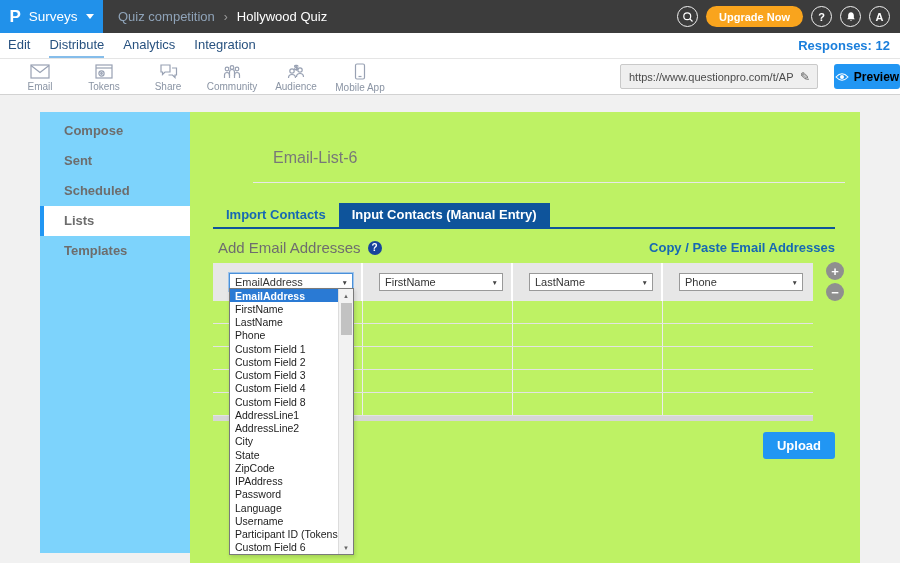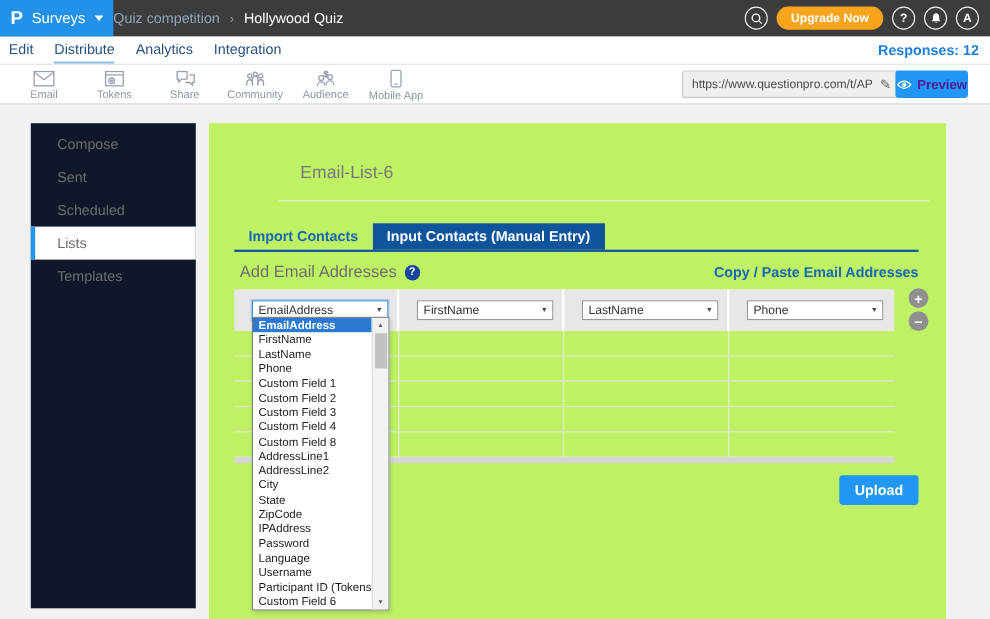--- a/index.html
+++ b/index.html
@@ -5,21 +5,21 @@
   * { margin:0; padding:0; box-sizing:border-box; }
   html,body { width:900px; height:563px; }
   body { position:relative; font-family:"Liberation Sans", sans-serif; background:#f1f1f1; overflow:hidden; }
 
   
   .topbar { position:absolute; top:0; left:0; right:0; height:33px; background:#3c3c3c; display:flex; align-items:center; z-index:5; }
   .logo-block { width:103px; height:33px; background:#2191ea; display:flex; align-items:center; justify-content:center; gap:8px; color:#fff; cursor:pointer; }
   .logo-p { font-weight:bold; font-size:17px; line-height:1; }
   .product-name { font-size:13.5px; }
   .caret-down { width:0; height:0; border-left:4px solid transparent; border-right:4px solid transparent; border-top:5px solid #fff; }
-  .breadcrumb { font-size:13px; display:flex; gap:9px; align-items:center; }
+  .breadcrumb { margin-left:15px; font-size:13px; display:flex; gap:9px; align-items:center; }
   .crumb-parent { color:#8fa3b8; }
   .crumb-sep { color:#9a9a9a; font-size:12px; }
   .crumb-current { color:#fff; }
   .topbar-right { margin-left:auto; display:flex; align-items:center; gap:8px; padding-right:10px; }
   .circle-btn { width:21px; height:21px; border:1.5px solid #f0f0f0; border-radius:50%; color:#fff; display:flex; align-items:center; justify-content:center; font-size:11px; font-weight:bold; flex:none; }
   .upgrade-btn { height:21px; padding:0 13px; border-radius:11px; background:#f9a41d; color:#fff; font-size:11px; font-weight:bold; display:flex; align-items:center; cursor:pointer; }
 
   
   .navrow { position:absolute; top:33px; left:0; right:0; height:25px; background:#fff; display:flex; align-items:stretch; }
   .nav-item { margin-left:19px; font-size:13px; font-weight:normal; color:#27517f; line-height:23px; border-bottom:2px solid transparent; cursor:pointer; }
@@ -29,24 +29,24 @@
 
   
   .toolbar { position:absolute; top:58px; left:0; right:0; height:37px; background:#fff; border-top:1px solid #e5e5e5; border-bottom:1px solid #d2d2d2; display:flex; align-items:center; }
   .channel { width:64px; display:flex; flex-direction:column; align-items:center; gap:2px; cursor:pointer; padding-top:2px; }
   .channel:first-child { margin-left:8px; }
   .channel svg { stroke:#98a1b3; fill:none; stroke-width:1.2; }
   .channel-label { font-size:10px; color:#8a94a4; white-space:nowrap; }
   .url-wrap { position:absolute; right:82px; top:64px; width:198px; height:25px; background:#efefef; border:1px solid #c9c9c9; border-radius:2px; display:flex; align-items:center; }
   .url-text { flex:1; font-size:11px; color:#4a4a4a; padding-left:8px; white-space:nowrap; overflow:hidden; }
   .pencil-btn { width:24px; text-align:center; color:#555; font-size:12px; cursor:pointer; }
-  .preview-btn { position:absolute; right:20px; top:64px; width:66px; height:25px; background:#2196f3; border-radius:3px; color:#4c1d95; font-size:12px; font-weight:bold; display:flex; align-items:center; justify-content:center; gap:5px; cursor:pointer; }
-
-  
-  .sidebar { position:absolute; left:28px; top:112px; width:150px; height:441px; background:#0f172a; padding-top:4px; }
+  .preview-btn { position:absolute; right:0; top:64px; width:66px; height:25px; background:#2196f3; border-radius:3px; color:#000000; font-size:12px; font-weight:bold; display:flex; align-items:center; justify-content:center; gap:5px; cursor:pointer; }
+
+  
+  .sidebar { position:absolute; left:40px; top:112px; width:150px; height:441px; background:#7dd3fc; padding-top:4px;font-weight:bold; }
   .side-item { height:30px; line-height:30px; padding-left:20px; font-size:13px; color:#6d6d6d; border-left:4px solid transparent; cursor:pointer; }
   .side-item.active { background:#fff; border-left-color:#2196f3; }
 
   
   .main-panel { position:absolute; left:190px; top:112px; width:670px; height:451px; background:#bef264; }
   .title-wrap { position:absolute; left:63px; right:15px; top:31px; border-bottom:1px solid #e8e8e8; padding:6px 0 15px 20px; }
   .list-title { font-size:16px; color:#787878; }
   .tabs { position:absolute; left:23px; top:91px; display:flex; }
   .tab { height:24px; line-height:24px; padding:0 13px; font-size:13px; font-weight:bold; color:#1668b3; cursor:pointer; white-space:nowrap; }
   .tab.active { background:#0e549b; color:#fff; }

